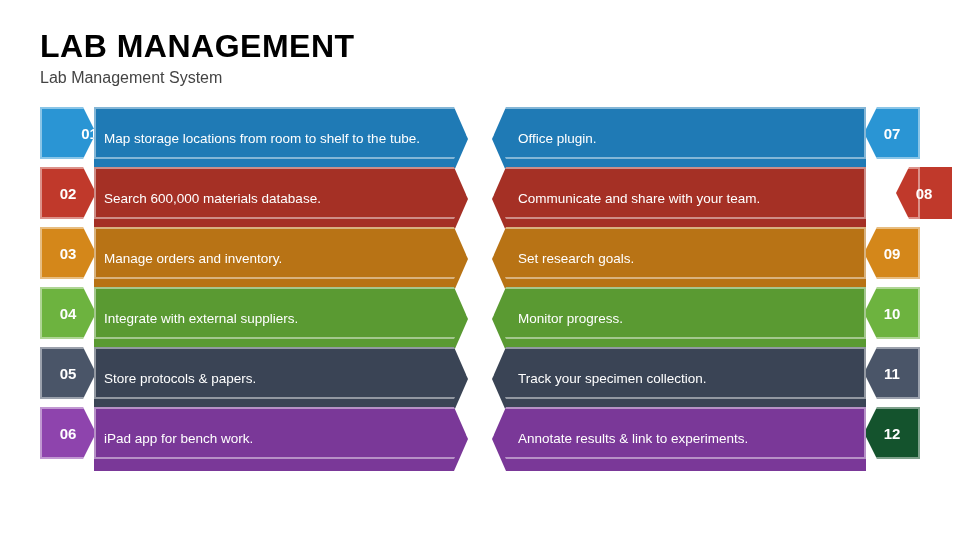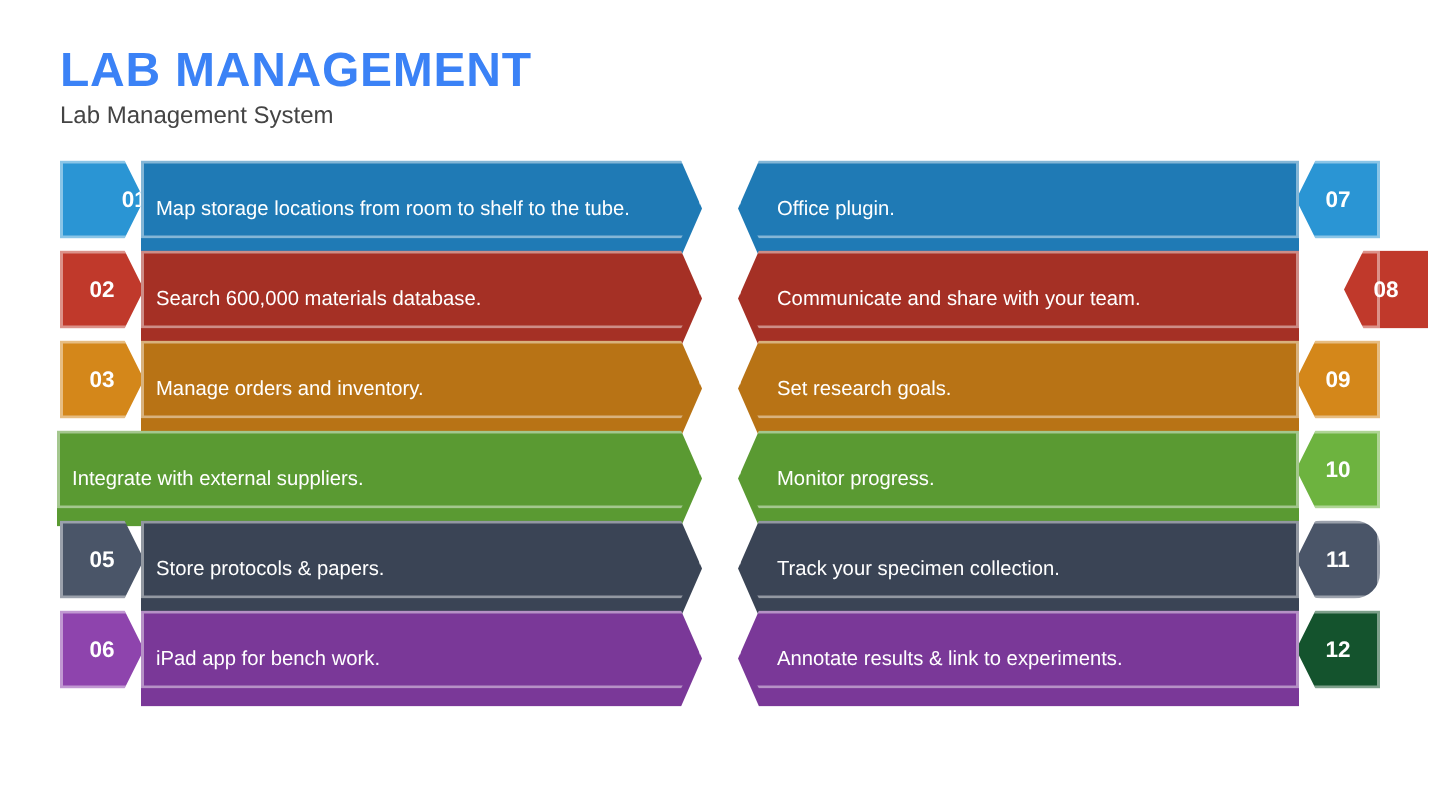--- a/index.html
+++ b/index.html
@@ -13,21 +13,21 @@
     .slide {
       width: 960px;
       height: 540px;
       background: #ffffff;
       padding: 28px 40px 20px 40px;
       position: relative;
     }
     .title {
       font-size: 32px;
       font-weight: 900;
-      color: #3b82f6;
+      color: #000000;
       letter-spacing: 0.5px;
       margin-bottom: 4px;
     }
     .subtitle {
       font-size: 16px;
       color: #444;
       margin-bottom: 20px;
       font-weight: 400;
     }
     .content {
@@ -167,20 +167,26 @@
       <div class="outline-badge"></div>
     </div>
     <div class="text-wrap">
       <div class="text-bg" style="background:#B87315;">
         Manage orders and inventory.
       </div>
       <div class="outline-text"></div>
     </div>
   </div>
         <div class="row row-left">
+    <div class="badge-wrap">
+      <div class="badge-bg" style="background:#6DB33F;">
+        <span>04</span>
+      </div>
+      <div class="outline-badge"></div>
+    </div>
     <div class="text-wrap">
       <div class="text-bg" style="background:#5A9A32;">
         Integrate with external suppliers.
       </div>
       <div class="outline-text"></div>
     </div>
   </div>
         <div class="row row-left">
     <div class="badge-wrap">
       <div class="badge-bg" style="background:#4A5568;">
@@ -263,21 +269,21 @@
     </div>
     <div class="text-wrap text-wrap-rev">
       <div class="text-bg text-bg-rev" style="background:#5A9A32;">
         Monitor progress.
       </div>
       <div class="outline-text outline-text-rev"></div>
     </div>
   </div>
         <div class="row row-right">
     <div class="badge-wrap">
-      <div class="badge-bg badge-bg-rev" style="background:#4A5568;border-radius:17px;">
+      <div class="badge-bg badge-bg-rev" style="background:#4A5568;">
         <span>11</span>
       </div>
       <div class="outline-badge outline-badge-rev"></div>
     </div>
     <div class="text-wrap text-wrap-rev">
       <div class="text-bg text-bg-rev" style="background:#3A4455;">
         Track your specimen collection.
       </div>
       <div class="outline-text outline-text-rev"></div>
     </div>

